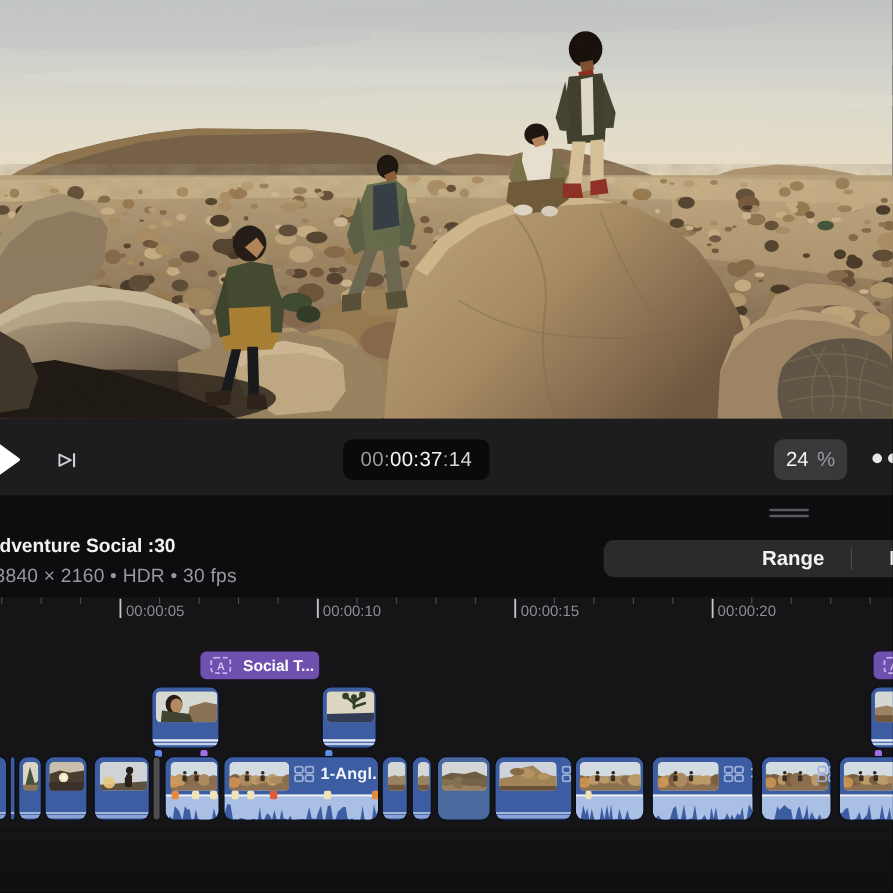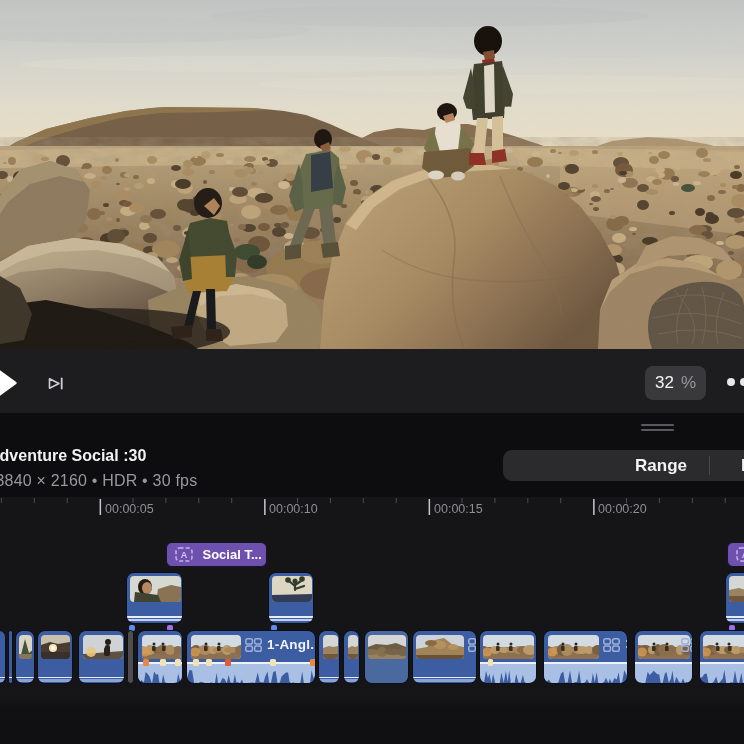--- a/index.html
+++ b/index.html
@@ -583,22 +583,28 @@
   </div>
 
 <div class="abs" style="left:0;top:349px;width:744px;height:64px;background:#1d1d1f">
   <svg class="abs" style="left:-12px;top:14px" width="30" height="40" viewBox="0 0 30 40">
     <path d="M1,3 Q1,0 4,1.5 L27.5,18.5 Q30,20 27.5,21.5 L4,38.5 Q1,40 1,37 Z" fill="#fff"></path>
   </svg>
   <svg class="abs" style="left:48px;top:27px" width="16" height="15" viewBox="0 0 16 15">
     <path d="M1.5,2.8 L11,7.5 L1.5,12.2 Z" fill="none" stroke="#cfcfd3" stroke-width="1.6" stroke-linejoin="round"></path>
     <rect x="12.8" y="1.5" width="1.8" height="12" rx="0.9" fill="#cfcfd3"></rect>
   </svg>
+  <div class="abs" style="left:286px;top:17px;width:122px;height:34px;background:#0a0a0a;border-radius:8px;display:flex;align-items:center;justify-content:center;font-size:17px;letter-spacing:0.3px">
+    <span style="color:#98989d">00:</span>
+      <span style="color:#f5f5f7">00:37</span>
+      <span style="color:#98989d">:</span>
+      <span style="color:#d8d8dc">14</span>
+  </div>
   <div class="abs" style="left:645px;top:17px;width:61px;height:34px;background:#39393b;border-radius:8px;display:flex;align-items:center;justify-content:center;font-size:17px">
-    <span style="color:#f5f5f7">32</span>
+    <span style="color:#f5f5f7">24</span>
       <span style="color:#98989d;margin-left:7px">%</span>
   </div>
   <div class="abs" style="left:727px;top:29px;width:8px;height:8px;border-radius:50%;background:#e8e8ea"></div>
   <div class="abs" style="left:740px;top:29px;width:8px;height:8px;border-radius:50%;background:#e8e8ea"></div>
 </div>
 
 <div class="abs" style="left:0;top:413px;width:744px;height:84px;background:#0d0d0f">
   <div class="abs" style="left:641px;top:11px;width:33px;height:2px;background:#5a5a5e;border-radius:1px"></div>
   <div class="abs" style="left:641px;top:16px;width:33px;height:2px;background:#5a5a5e;border-radius:1px"></div>
   <div class="abs" style="left:-12px;top:34px;font-size:16px;font-weight:700;color:#f2f2f4;white-space:nowrap">Adventure Social :30</div>

